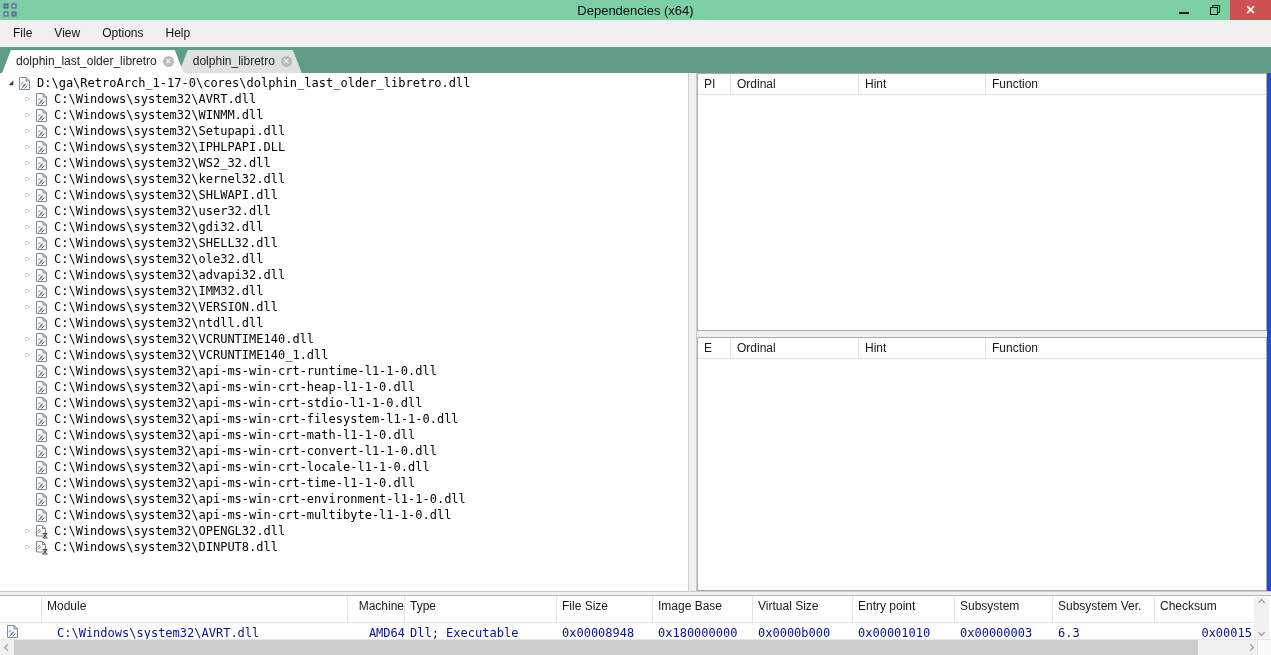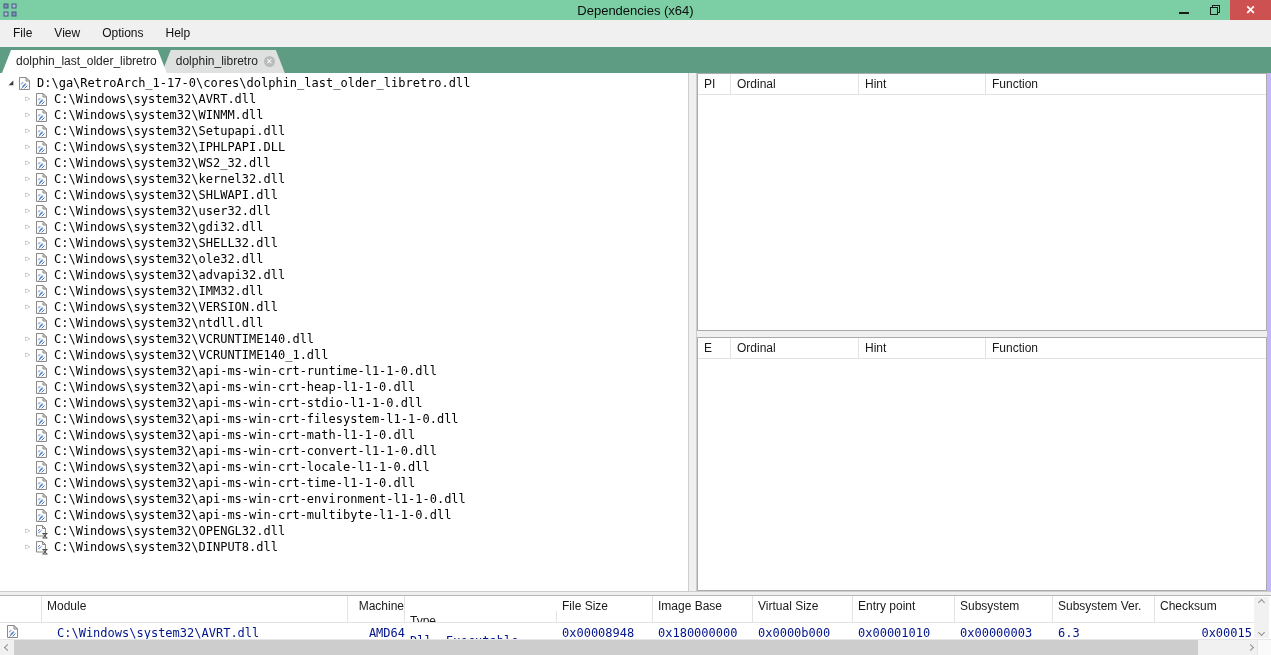--- a/index.html
+++ b/index.html
@@ -1,18 +1,18 @@
 <!DOCTYPE html>
 <html style="--titlebar: #7ccfa4; --tabbar: #5f9c84; --closebtn: #cd5150;"><head>
 <meta charset="utf-8">
 <style>
   * { margin:0; padding:0; box-sizing:border-box; }
   html,body { width:1271px; height:655px; overflow:hidden; }
   body { font-family:"Liberation Sans", sans-serif; background:#ffffff; position:relative; }
-  .app { position:absolute; inset:0; background:#c4b5fd; outline:1px solid #9fb3a9;border-radius:14px; }
+  .app { position:absolute; inset:0; background:#1d4ed8; outline:1px solid #9fb3a9;border-radius:14px; }
 
   
   .titlebar { position:absolute; left:0; top:0; width:1271px; height:20px;
     background:var(--titlebar,#7ccfa4); display:flex; align-items:center; }
   .app-icon { width:14px; height:14px; margin-left:3px; display:inline-block; }
   .title-text { position:absolute; left:0; right:0; text-align:center; font-size:13px; color:#0c0c0c; }
   .win-controls { position:absolute; right:0; top:0; height:20px; display:flex; }
   .win-btn { width:31px; height:20px; display:flex; align-items:center; justify-content:center; cursor:default; }
   .min-glyph { width:10px; height:0; border-bottom:2px solid #1b1b1b; margin-top:6px; }
   .close-btn { width:41px; background:var(--closebtn,#cd5150); color:#fff; font-size:12px; font-weight:bold; }
@@ -21,21 +21,21 @@
   .menubar { position:absolute; left:0; top:20px; width:1271px; height:27px;
     background:#f0f0f0; display:flex; align-items:center; padding-left:2px; }
   .menu-item { padding:0 11px; font-size:12px; color:#111; line-height:27px; }
 
   
   .tabbar { position:absolute; left:0; top:47px; width:1271px; height:26px;
     background:var(--tabbar,#5f9c84); display:flex; align-items:flex-end; padding-left:2px; }
   .tab { position:relative; height:23px; line-height:23px; padding:0 10px 0 14px;
     font-size:12px; color:#222; display:flex; align-items:center; gap:6px;
     clip-path:polygon(9px 0, calc(100% - 9px) 0, 100% 100%, 0 100%); margin-right:-5px; }
-  .tab.active { background:#ffffff; z-index:2;flex-direction:column; }
+  .tab.active { background:#ffffff; z-index:2; }
   .tab.inactive { background:#dfe1e0; z-index:1; }
   .tab-close { width:11px; height:11px; border-radius:50%; background:#b9bcba; color:#fff;
     font-size:8px; line-height:11px; text-align:center; flex:0 0 11px; }
 
   
   .tree-panel { position:absolute; left:0; top:73px; width:688px; height:518px; background:#fff; overflow:hidden; padding-top:2px; }
   .vsplit { position:absolute; left:688px; top:73px; width:9px; height:518px; background:#f0f0f0;
     border-left:1px solid #cfcfcf; border-right:1px solid #cfcfcf; }
   .rsplit { position:absolute; left:697px; top:331px; width:570px; height:6px; background:#f0f0f0; }
   .grid-panel { position:absolute; background:#fff; border:1px solid #ababab; }
@@ -59,21 +59,21 @@
   .bsplit { position:absolute; left:0; top:591px; width:1271px; height:5px; background:#f0f0f0;
     border-top:1px solid #cccccc; border-bottom:1px solid #b5b5b5; }
 
   
   .modules-panel { position:absolute; left:0; top:596px; width:1271px; height:43px; background:#fff; }
   .m-header { display:flex; height:27px; border-bottom:1px solid #e3e3e3; width:1255px; }
   .m-row { display:flex; height:20px; align-items:center; width:1255px; }
   .m-cell { font-size:12px; overflow:hidden; white-space:nowrap; }
   .m-header .m-cell { color:#1a1a1a; line-height:20px; padding-left:5px; border-right:1px solid #e3e3e3; }
   .m-row .m-cell { font-family:"DejaVu Sans Mono", monospace; color:#00148b; padding-left:5px; }
-  .m-c0 { width:42px; } .m-c1 { width:306px; } .m-c2 { width:57px;text-align:right; } .m-c3 { width:152px;margin-top:15px; }
+  .m-c0 { width:42px; } .m-c1 { width:306px; } .m-c2 { width:57px;text-align:right; } .m-c3 { width:152px; }
   .m-c4 { width:96px; } .m-c5 { width:100px; } .m-c6 { width:100px; } .m-c7 { width:102px; }
   .m-c8 { width:98px; } .m-c9 { width:102px; } .m-c10 { flex:1; border-right:none !important; }
   .m-row .m-c0 { padding-left:6px; } .m-row .m-c1 { padding-left:15px; }
   .m-row .m-c10 { text-align:right; padding-right:3px; }
 
   .modules-vscroll { position:absolute; right:2px; top:597px; width:15px; height:41px;
     background:#f1f1f1; display:flex; flex-direction:column; justify-content:space-between;
     align-items:center; padding:3px 0; }
 
   

